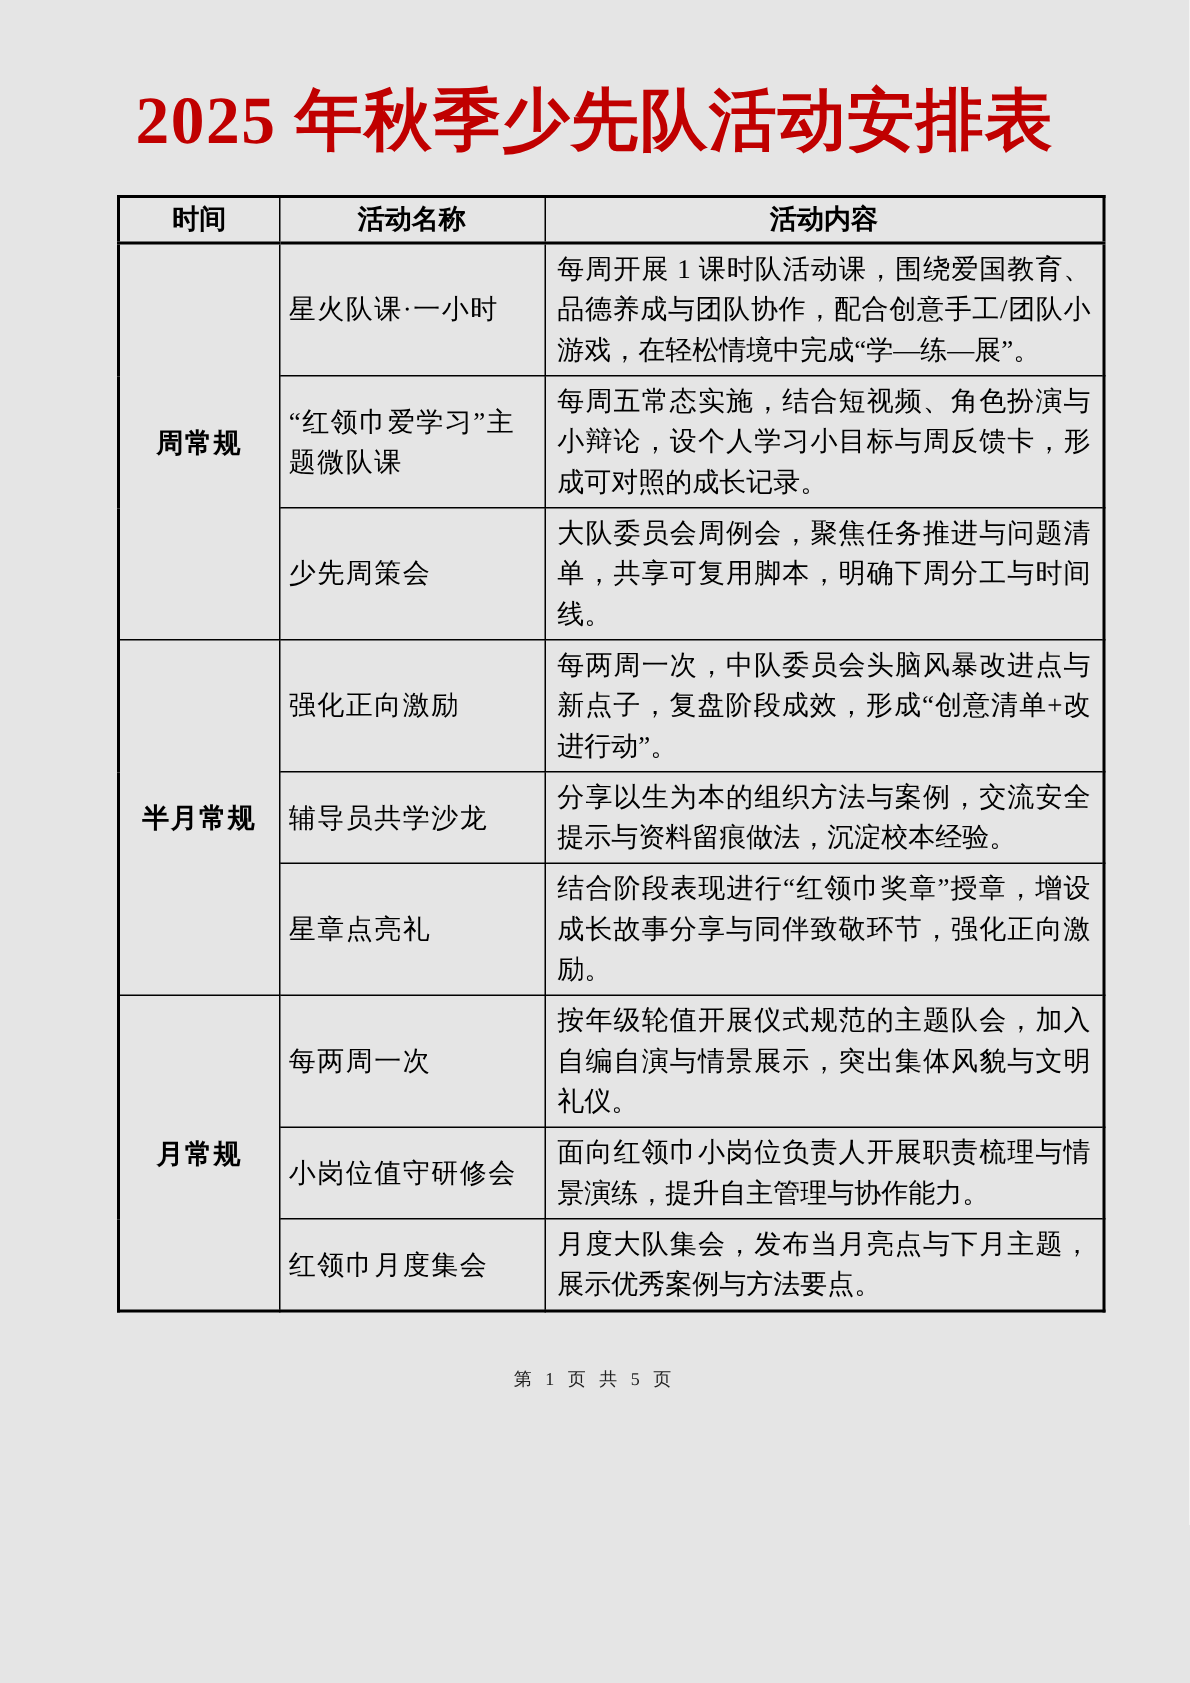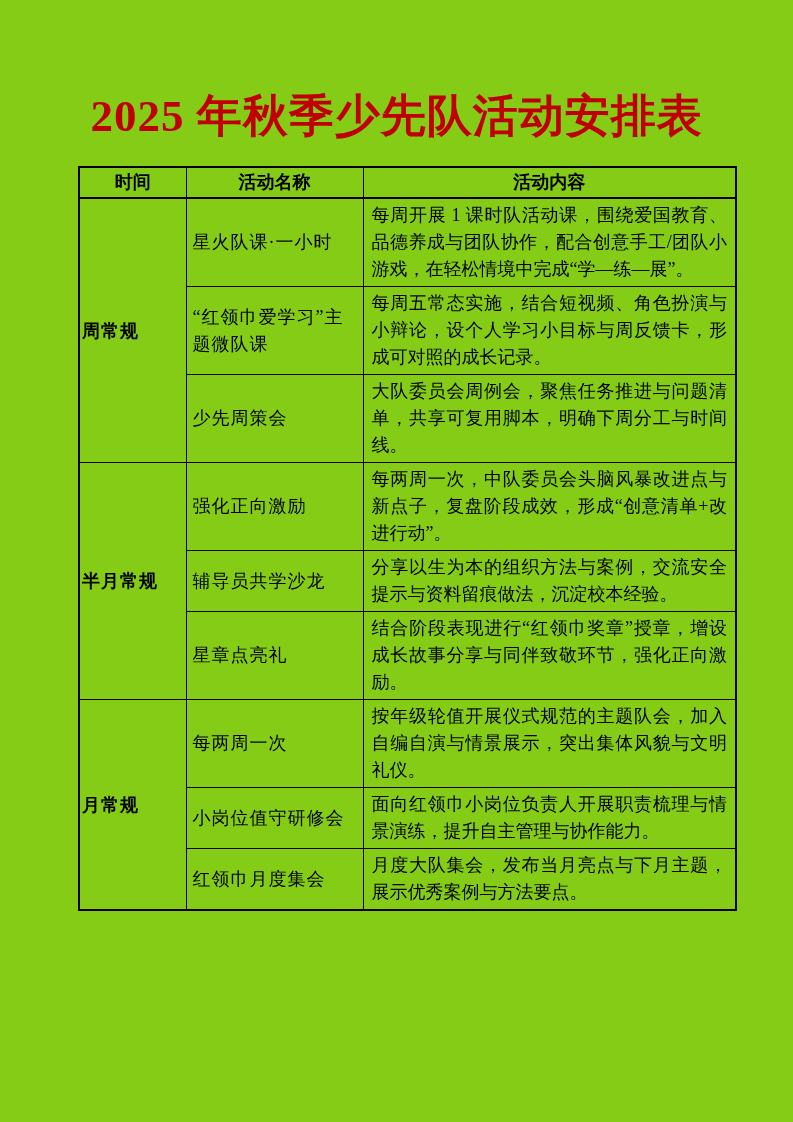--- a/index.html
+++ b/index.html
@@ -5,26 +5,26 @@
   html, body {
     margin: 0;
     padding: 0;
     background: #ffffff;
   }
   .page {
     position: relative;
     width: 793px;
     height: 1122px;
     margin: 0 auto;
-    background: #84cc16;
+    background: #e5e5e5;
     font-family: "Liberation Serif", "DejaVu Serif", serif;
     color: #000000;
     overflow: hidden;
     box-sizing: border-box;
-    padding-top: 88px;
+    padding-top: 52px;
   }
   .doc-title {
     margin: 0;
     text-align: center;
     font-size: 45px;
     line-height: 1.25;
     font-weight: bold;
     color: #c00000;
     letter-spacing: 1px;
   }
@@ -55,20 +55,21 @@
     margin-top: 19px;
   }
   table.schedule th {
     font-weight: bold;
     text-align: center;
     padding: 2px 4px;
     line-height: 25px;
     border-bottom: 2px solid #000000;
   }
   td.time-cell {
+    text-align: center;
     font-weight: bold;
     font-size: 19px;
     letter-spacing: 1px;
     padding: 2px 2px;
   }
   td.name-cell {
     text-align: left;
     padding: 3px 6px;
     line-height: 27px;
     letter-spacing: 1px;
@@ -148,14 +149,15 @@
         <td class="name-cell">小岗位值守研修会</td>
         <td class="content-cell">面向红领巾小岗位负责人开展职责梳理与情景演练，提升自主管理与协作能力。</td>
       </tr>
       <tr>
         <td class="name-cell">红领巾月度集会</td>
         <td class="content-cell">月度大队集会，发布当月亮点与下月主题，展示优秀案例与方法要点。</td>
       </tr>
     </tbody>
   </table>
 
+  <div class="page-footer">第 1 页 共 5 页</div>
 
 </div>
 
 </body></html>

